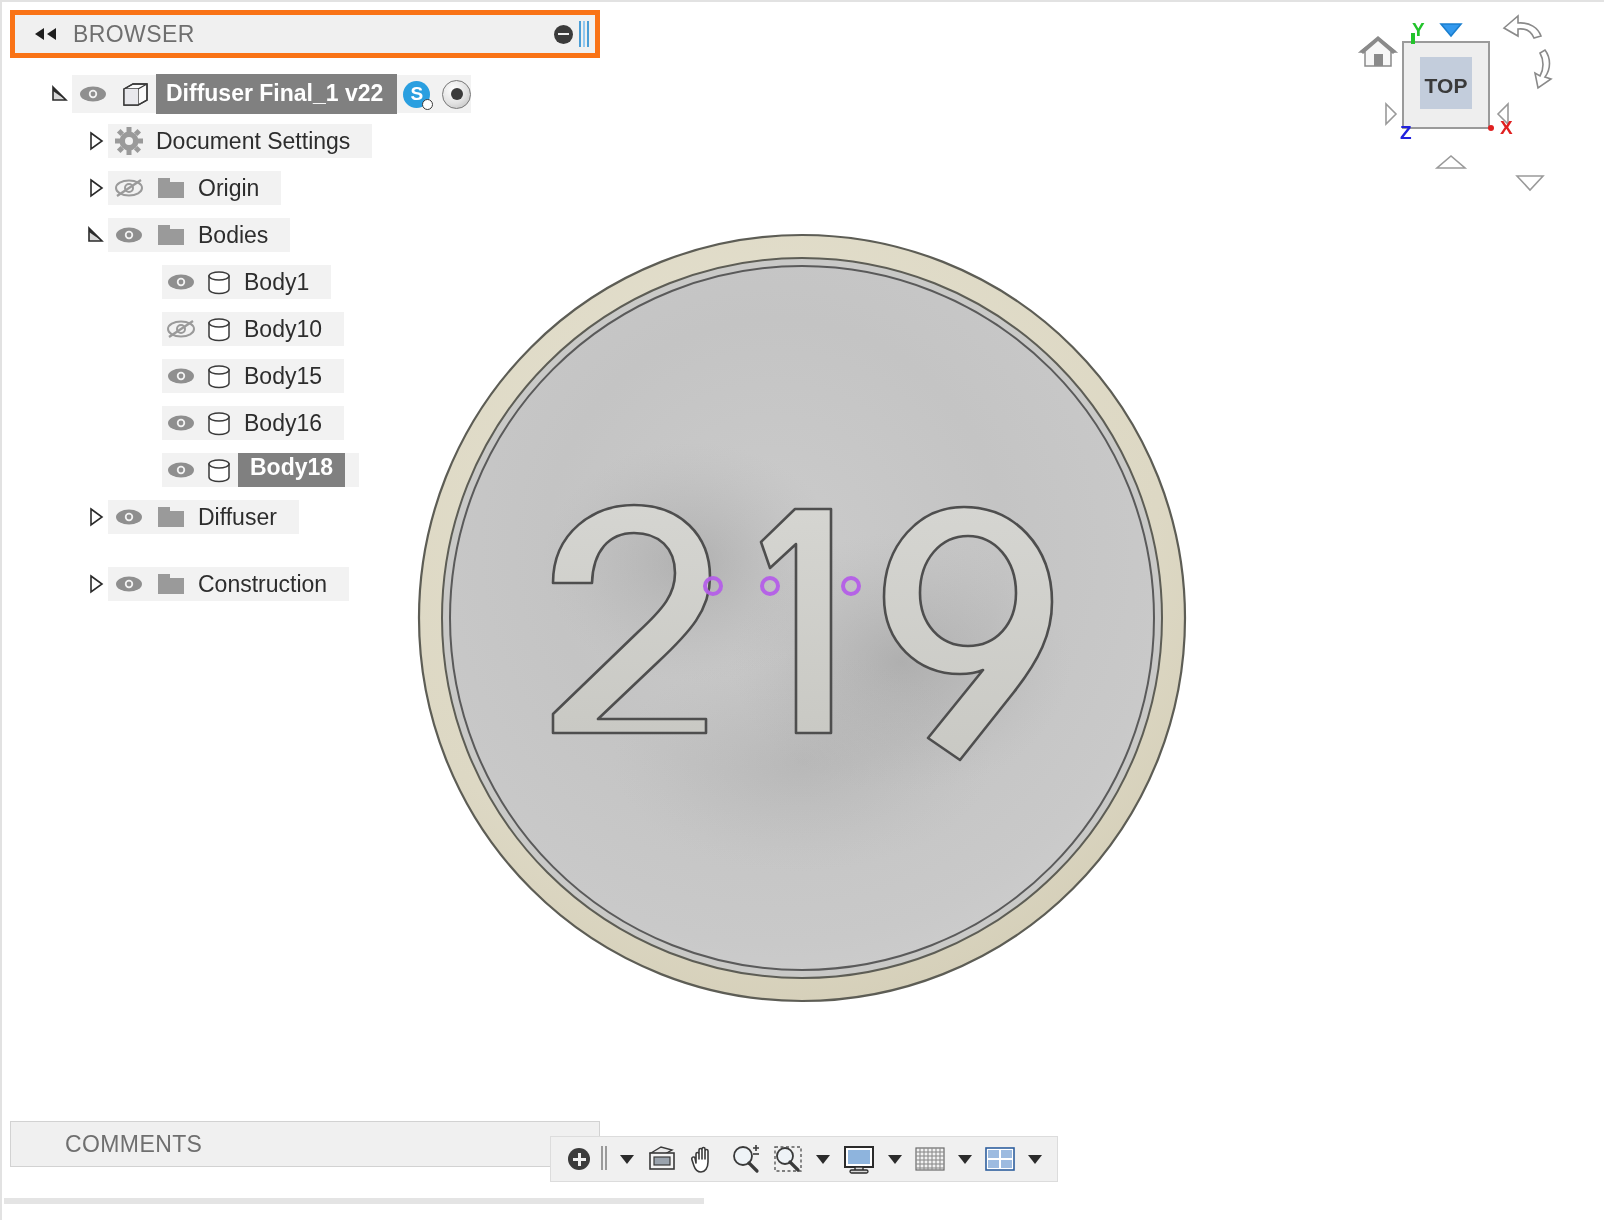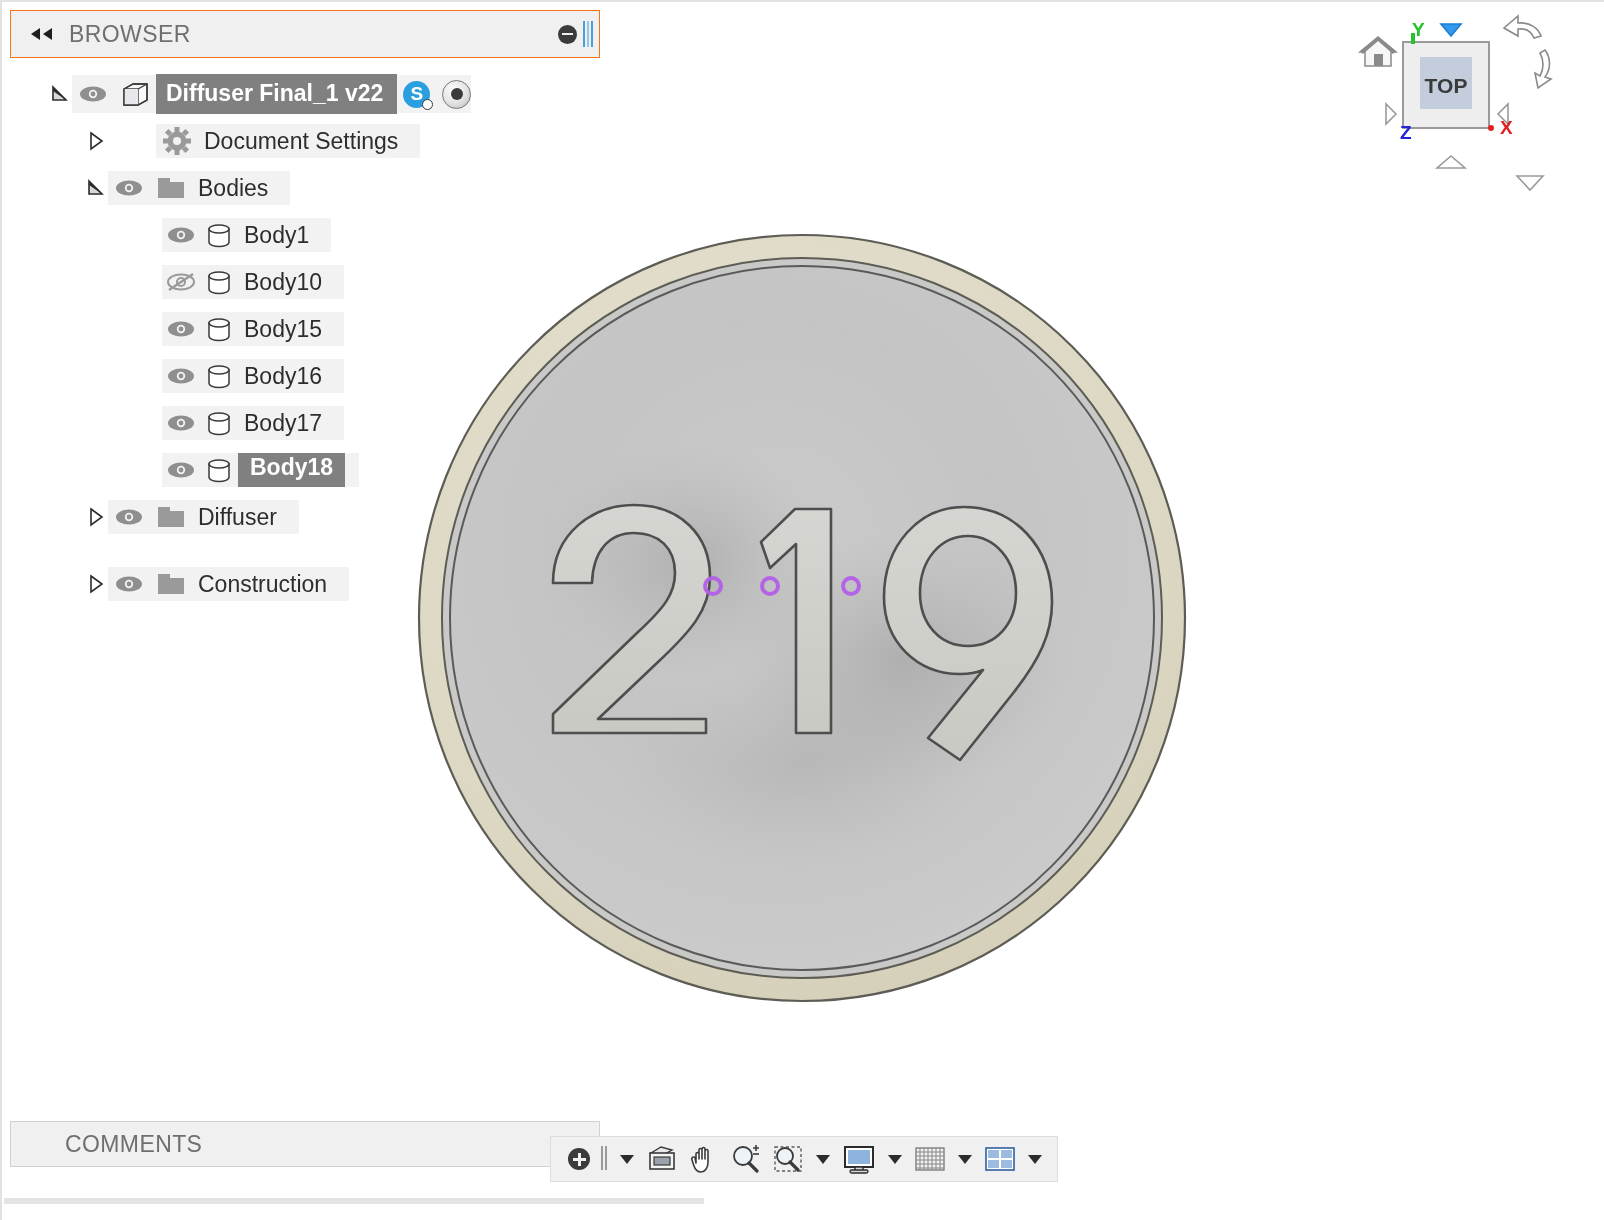--- a/index.html
+++ b/index.html
@@ -30,21 +30,21 @@
   #browser-panel {
     position: absolute;
     left: 8px; top: 8px;
     width: 590px;
     z-index: 20;
   }
   #browser-header {
     position: relative;
     height: 48px;
     background: #f0f0f0;
-    border: 1px solid #f97316;
+    border: 5px solid #f97316;
     display: flex;
     align-items: center;
     box-sizing: border-box;
   }
   #browser-header .collapse-arrows {
     margin-left: 18px;
     width: 26px; height: 16px;
     display: flex; align-items: center;
   }
   #browser-title {
@@ -402,21 +402,21 @@
             </svg>
           </span>
           <span class="row-label root-selected">Diffuser Final_1 v22</span>
           <span class="badge-s">S</span>
           <span class="radio-circle">
               <i></i>
             </span>
         </span>
       </div>
 
-      <div class="tree-row" style="margin-left:74px;gap:48px;">
+      <div class="tree-row" style="margin-left:74px;">
         <span class="expander">
           <svg width="20" height="22" viewBox="0 0 20 22">
               <path d="M5,3 L16,11 L5,19 Z" fill="#ffffff" stroke="#2b2b2b" stroke-width="1.6"></path>
             </svg>
         </span>
         <span class="row-body">
           <span class="icon-cell">
             <svg width="30" height="30" viewBox="0 0 30 30">
               <g fill="#9a9a9a">
                 <circle cx="15" cy="15" r="9.5"></circle>
@@ -430,20 +430,43 @@
                 <rect x="21" y="21" width="5" height="5" transform="rotate(45 23.5 23.5)"></rect>
               </g>
               <circle cx="15" cy="15" r="4" fill="#f2f2f2"></circle>
             </svg>
           </span>
           <span class="row-label">Document Settings</span>
         </span>
       </div>
 
 
+      <div class="tree-row" style="margin-left:74px;">
+        <span class="expander">
+          <svg width="20" height="22" viewBox="0 0 20 22">
+              <path d="M5,3 L16,11 L5,19 Z" fill="#ffffff" stroke="#2b2b2b" stroke-width="1.6"></path>
+            </svg>
+        </span>
+        <span class="row-body">
+          <span class="icon-cell">
+            <svg width="32" height="22" viewBox="0 0 32 22">
+              <ellipse cx="16" cy="11" rx="13" ry="7.5" fill="none" stroke="#9a9a9a" stroke-width="2"></ellipse>
+              <circle cx="16" cy="11" r="4" fill="none" stroke="#9a9a9a" stroke-width="2"></circle>
+              <line x1="4" y1="19" x2="28" y2="3" stroke="#9a9a9a" stroke-width="2.2"></line>
+            </svg>
+          </span>
+          <span class="icon-cell">
+            <svg width="32" height="26" viewBox="0 0 32 26">
+              <path d="M3,7 L3,23 L29,23 L29,7 Z" fill="#9a9a9a"></path>
+              <path d="M3,3 L15,3 L15,7 L3,7 Z" fill="#9a9a9a"></path>
+            </svg>
+          </span>
+          <span class="row-label">Origin</span>
+        </span>
+      </div>
 
       <div class="tree-row" style="margin-left:74px;">
         <span class="expander">
           <svg width="22" height="22" viewBox="0 0 22 22">
             <path d="M4,17 L17,17 L4,4 Z" fill="#2b2b2b"></path>
             <path d="M4,17 L17,17 L4,8 Z" fill="#d8d8d8"></path>
             <path d="M4,4 L17,17 L4,17 Z" fill="none" stroke="#2b2b2b" stroke-width="1.6"></path>
           </svg>
         </span>
         <span class="row-body">
@@ -533,38 +556,20 @@
           <span class="icon-cell narrow">
             <svg width="30" height="28" viewBox="0 0 30 28">
               <path d="M5,8 L5,21 C5,24 10,25.5 15,25.5 C20,25.5 25,24 25,21 L25,8 Z" fill="#ffffff" stroke="#3a3a3a" stroke-width="1.5"></path>
               <ellipse cx="15" cy="8" rx="10" ry="4" fill="#fbfbfb" stroke="#3a3a3a" stroke-width="1.5"></ellipse>
             </svg>
           </span>
           <span class="row-label">Body16</span>
         </span>
       </div>
 
-      <div class="tree-row" style="margin-left:152px;">
-        <span class="row-body">
-          <span class="icon-cell narrow">
-            <svg width="30" height="20" viewBox="0 0 30 20">
-              <ellipse cx="15" cy="10" rx="13" ry="7.5" fill="#8f8f8f"></ellipse>
-              <circle cx="15" cy="10" r="4.2" fill="#f2f2f2"></circle>
-              <circle cx="15" cy="10" r="2.4" fill="#8f8f8f"></circle>
-            </svg>
-          </span>
-          <span class="icon-cell narrow">
-            <svg width="30" height="28" viewBox="0 0 30 28">
-              <path d="M5,8 L5,21 C5,24 10,25.5 15,25.5 C20,25.5 25,24 25,21 L25,8 Z" fill="#ffffff" stroke="#3a3a3a" stroke-width="1.5"></path>
-              <ellipse cx="15" cy="8" rx="10" ry="4" fill="#fbfbfb" stroke="#3a3a3a" stroke-width="1.5"></ellipse>
-            </svg>
-          </span>
-          <span class="row-label">Body17</span>
-        </span>
-      </div>
 
       <div class="tree-row" style="margin-left:152px;">
         <span class="row-body">
           <span class="icon-cell narrow">
             <svg width="30" height="20" viewBox="0 0 30 20">
               <ellipse cx="15" cy="10" rx="13" ry="7.5" fill="#8f8f8f"></ellipse>
               <circle cx="15" cy="10" r="4.2" fill="#f2f2f2"></circle>
               <circle cx="15" cy="10" r="2.4" fill="#8f8f8f"></circle>
             </svg>
           </span>

